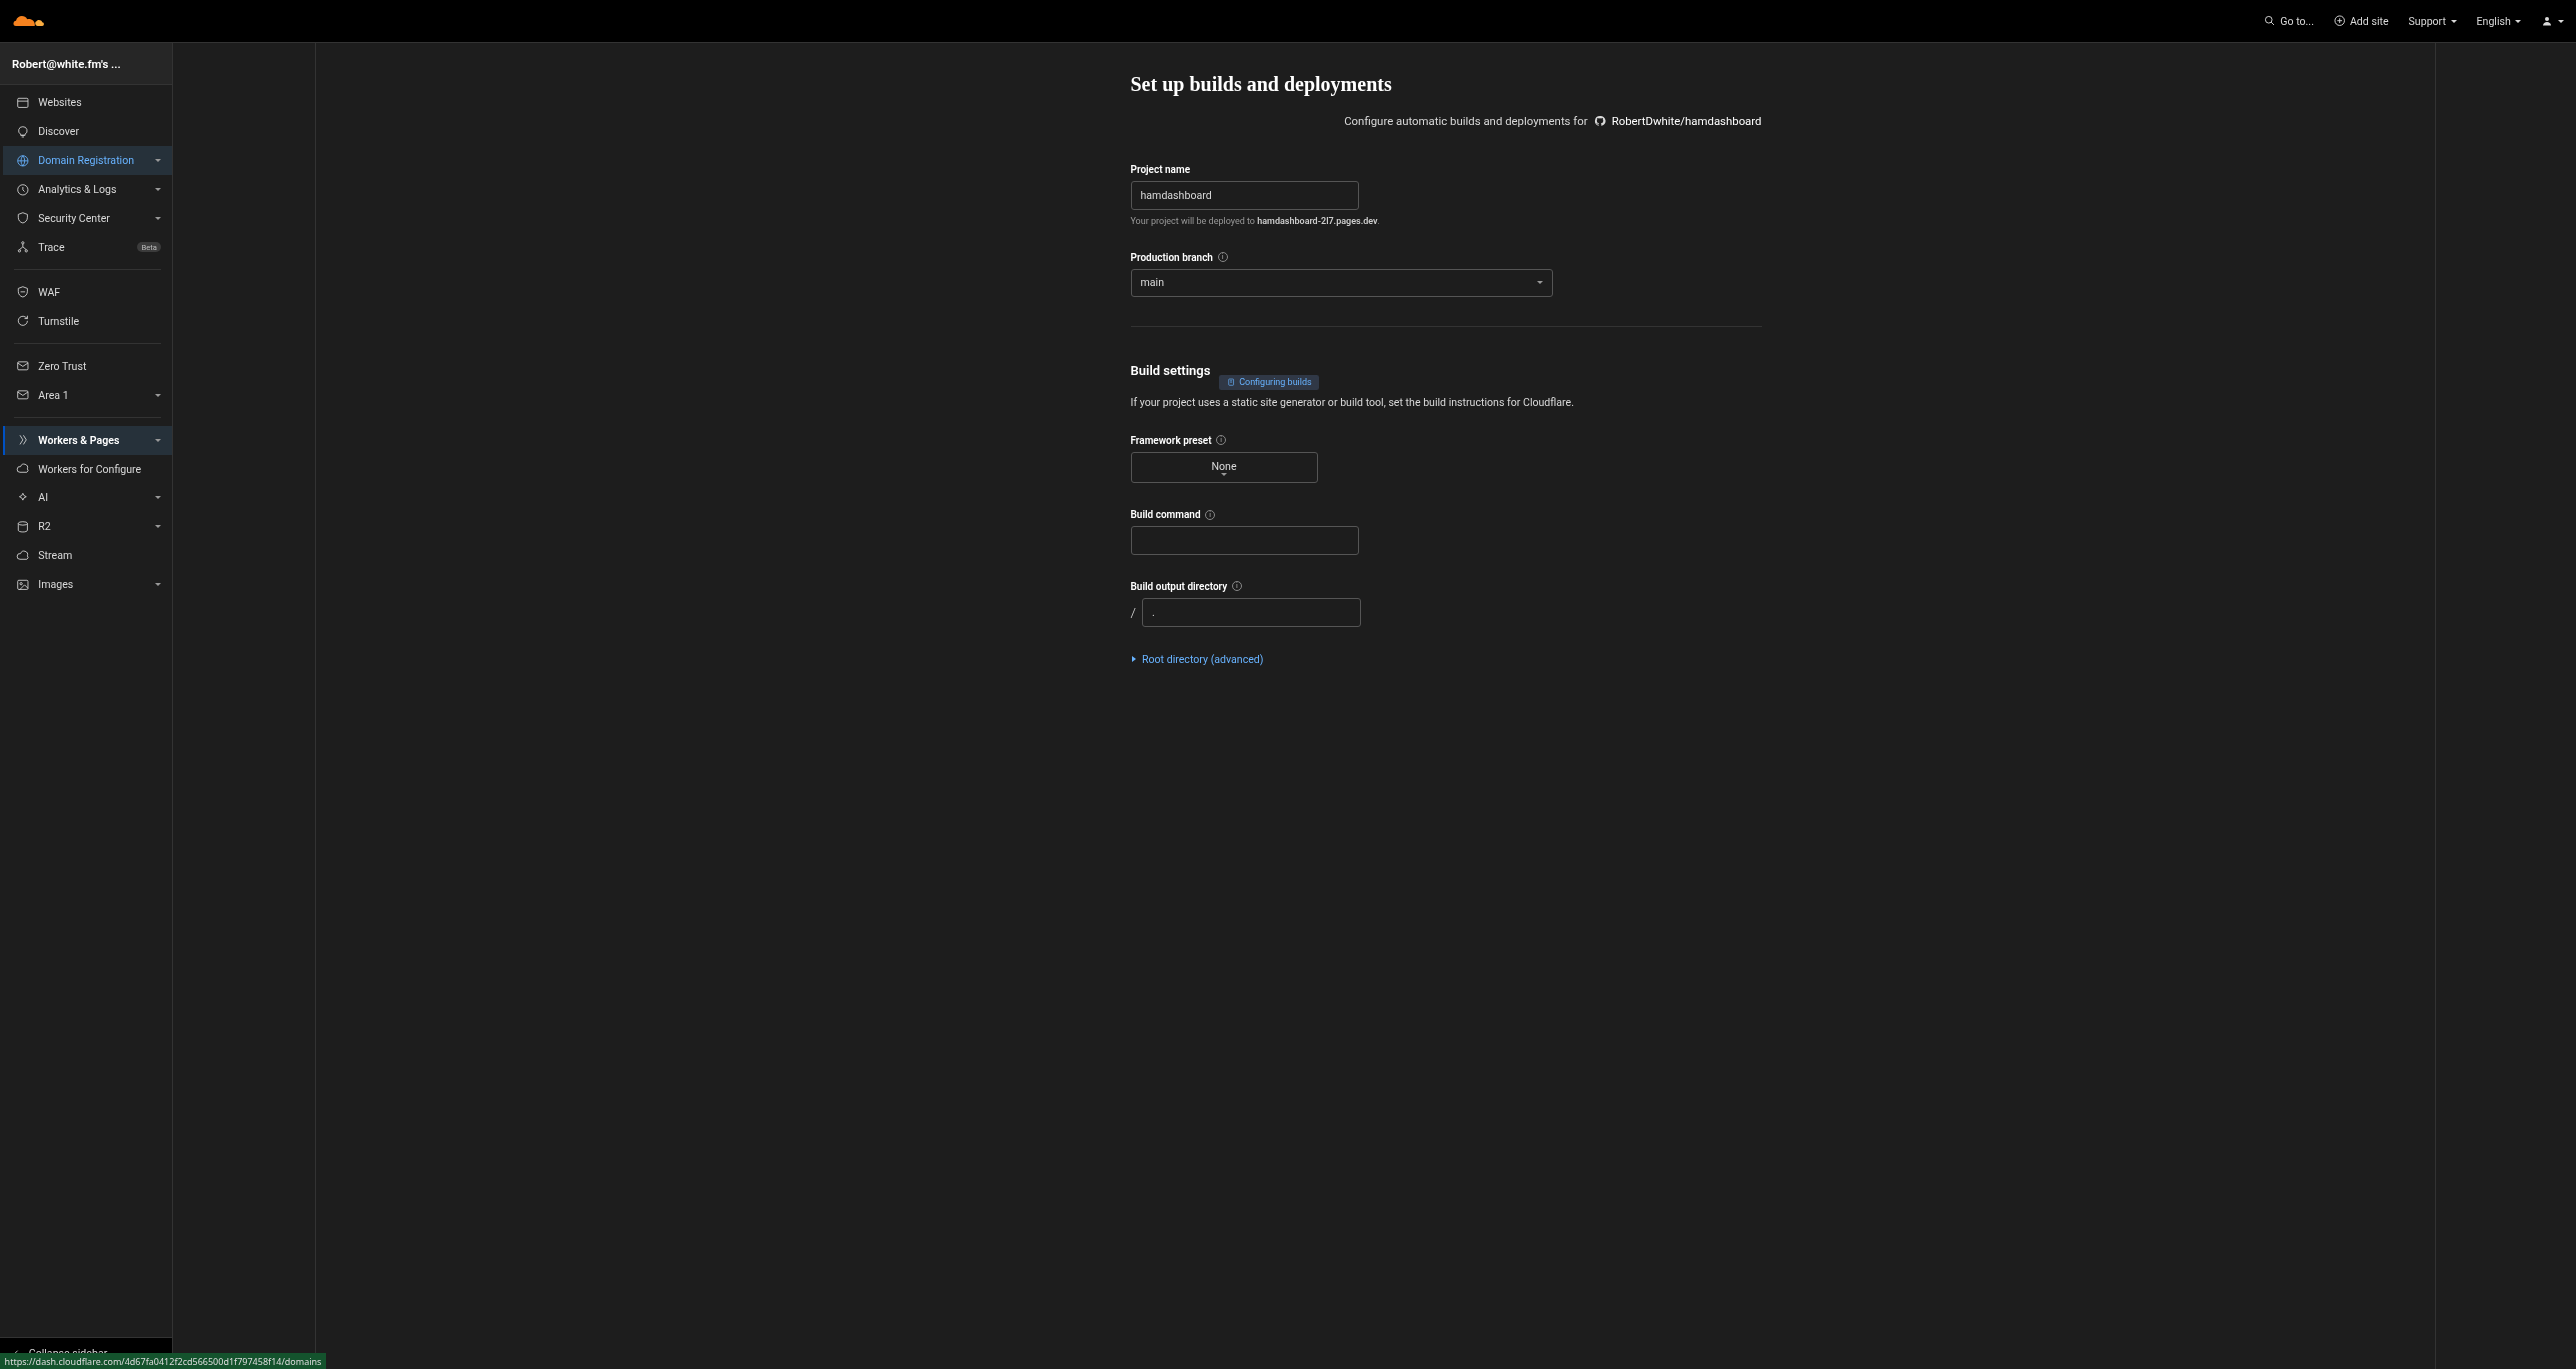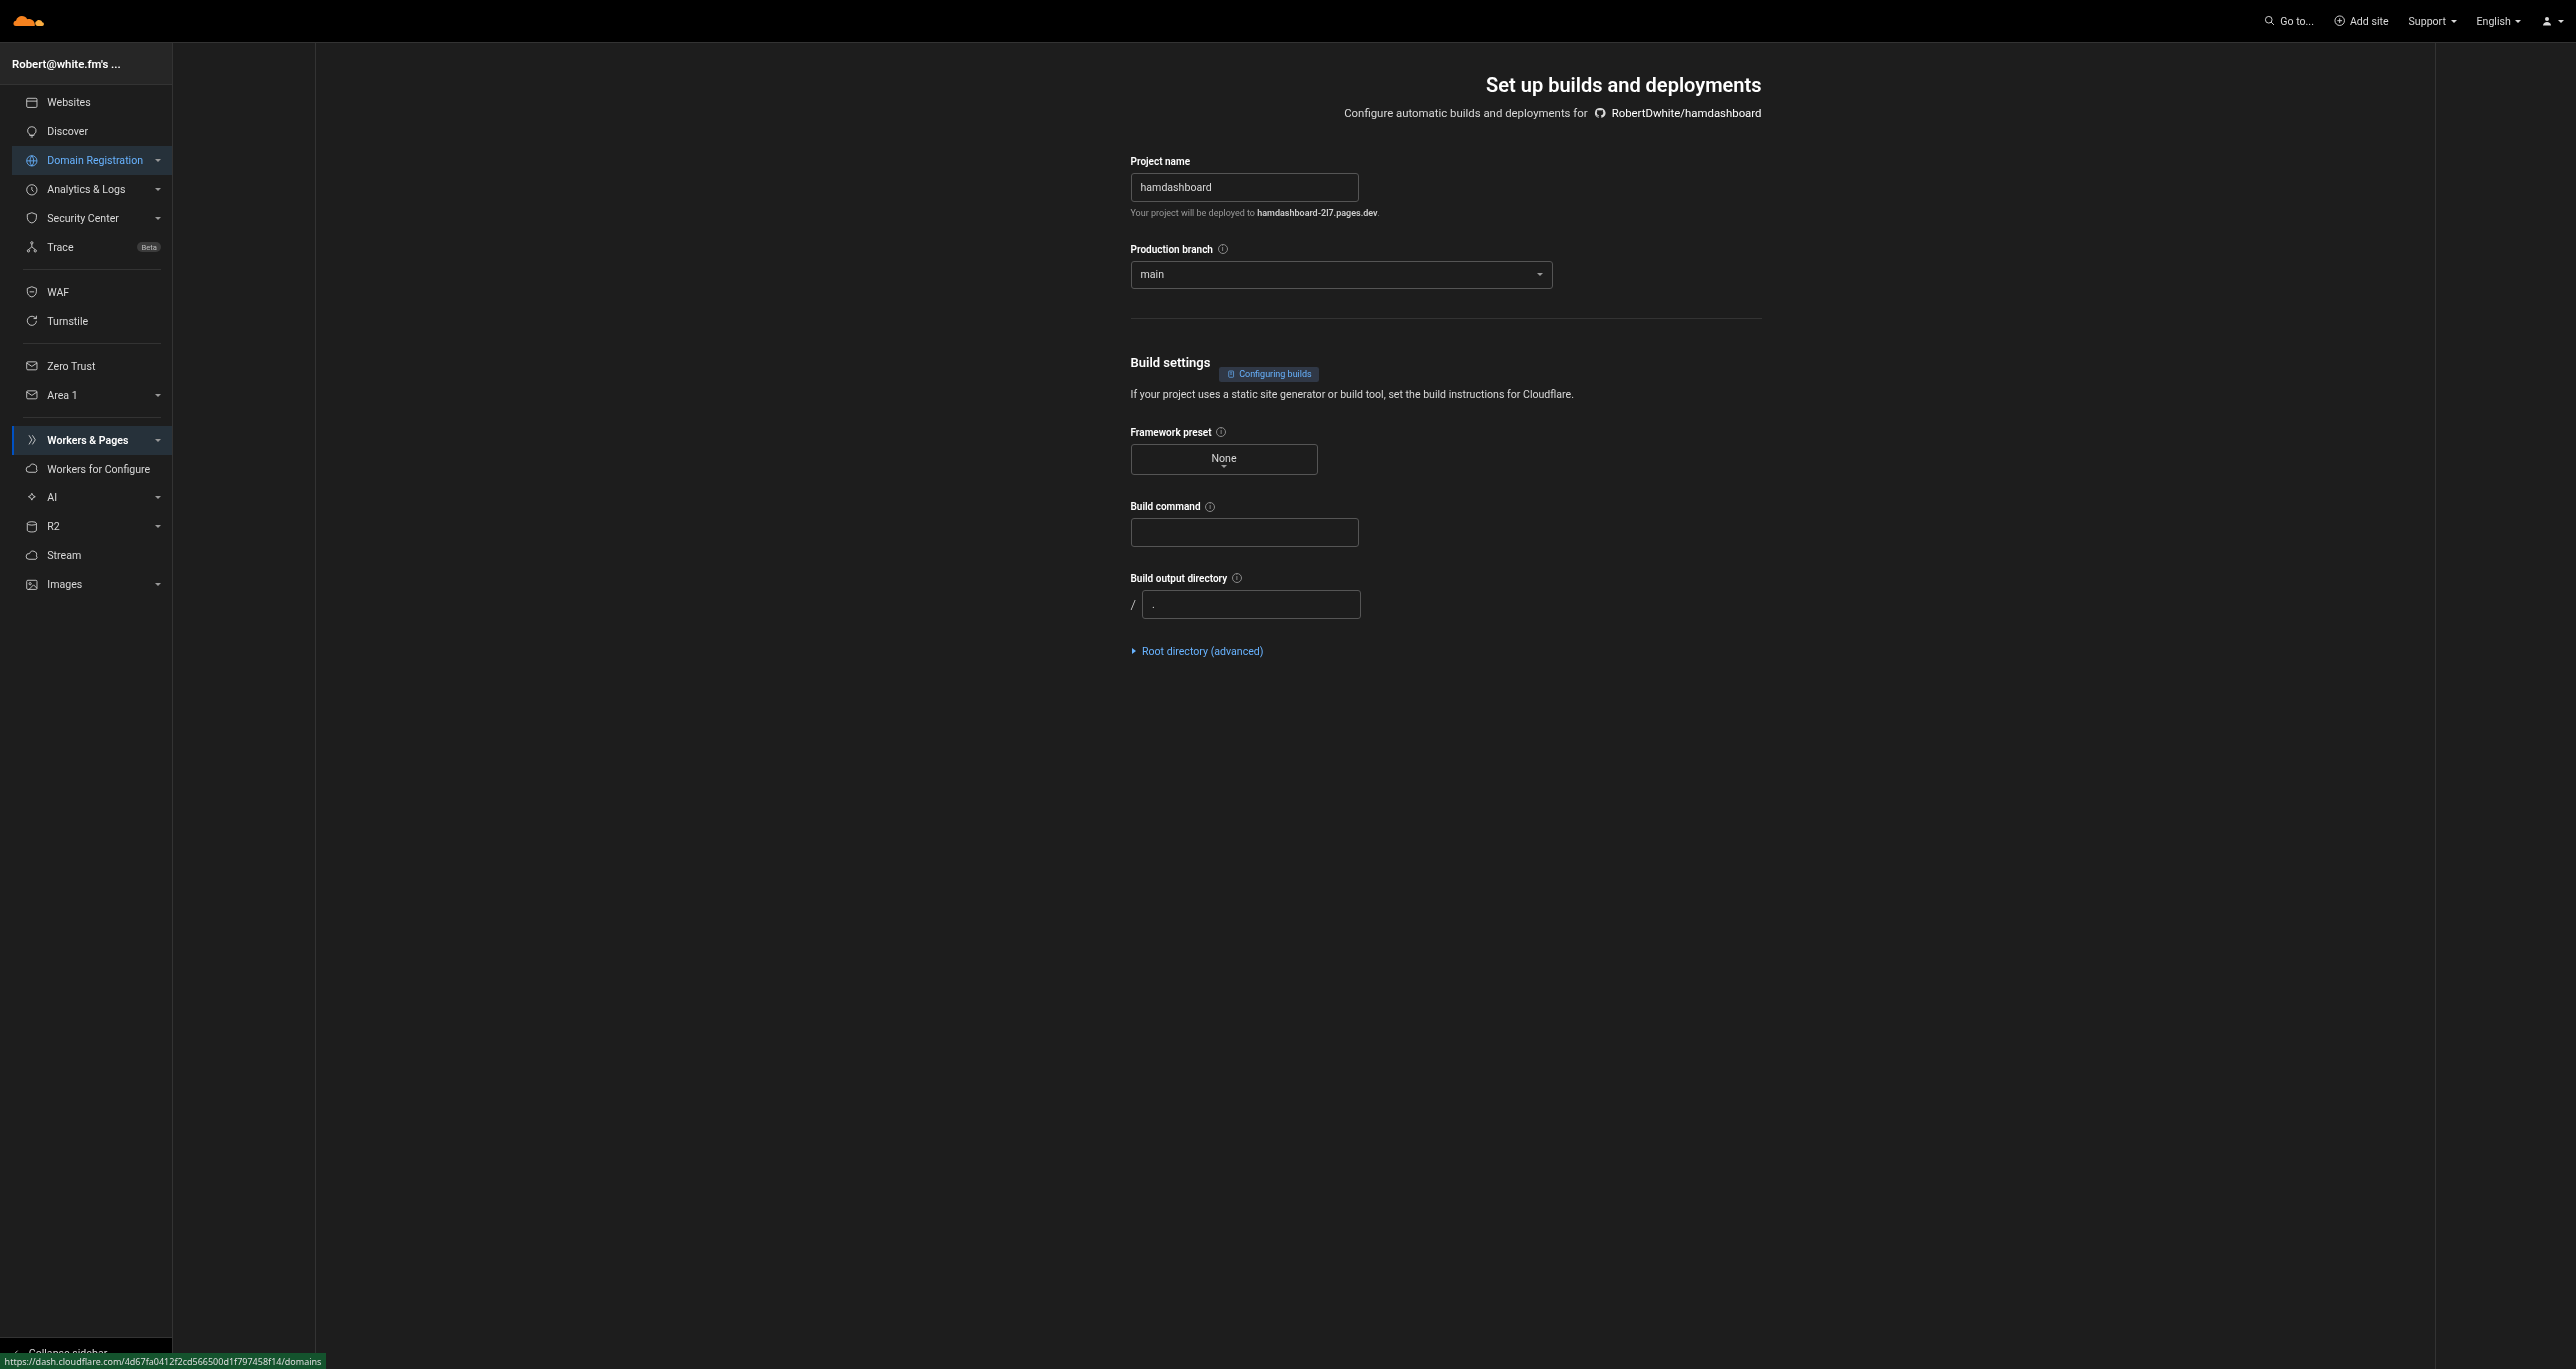--- a/index.html
+++ b/index.html
@@ -68,21 +68,21 @@
     font-size: 11.4px;
     white-space: nowrap;
     overflow: hidden;
     text-overflow: ellipsis;
     background: #262626;
     border-bottom: 0.8px solid #333;
   }
   .nav {
     flex: 1;
     overflow-y: auto;
-    padding: 3px 0 0 12px;
+    padding: 3px 0 0 3px;
   }
   .nav-item {
     display: flex;
     align-items: center;
     gap: 9px;
     padding: 7.6px 10.6px;
     color: #d9d9d9;
     cursor: pointer;
     font-size: 10.6px;
     border-left: 2.3px solid transparent;
@@ -159,22 +159,23 @@
     top: 0;
     bottom: 0;
     width: 0.8px;
     background: #333;
   }
   
   h1.page-title {
     font-size: 20px;
     font-weight: 600;
     color: #fff;
-    text-align: right;
-    margin-bottom: 9px;
+    text-align: left;
+    margin-bottom: 18px;
+    font-family: Liberation Serif, serif;
   }
   .page-subtitle {
     text-align: center;
     color: #d9d9d9;
     font-size: 11.4px;
     display: flex;
     align-items: center;
     justify-content: flex-end;
     gap: 6px;
     margin-bottom: 36px;

